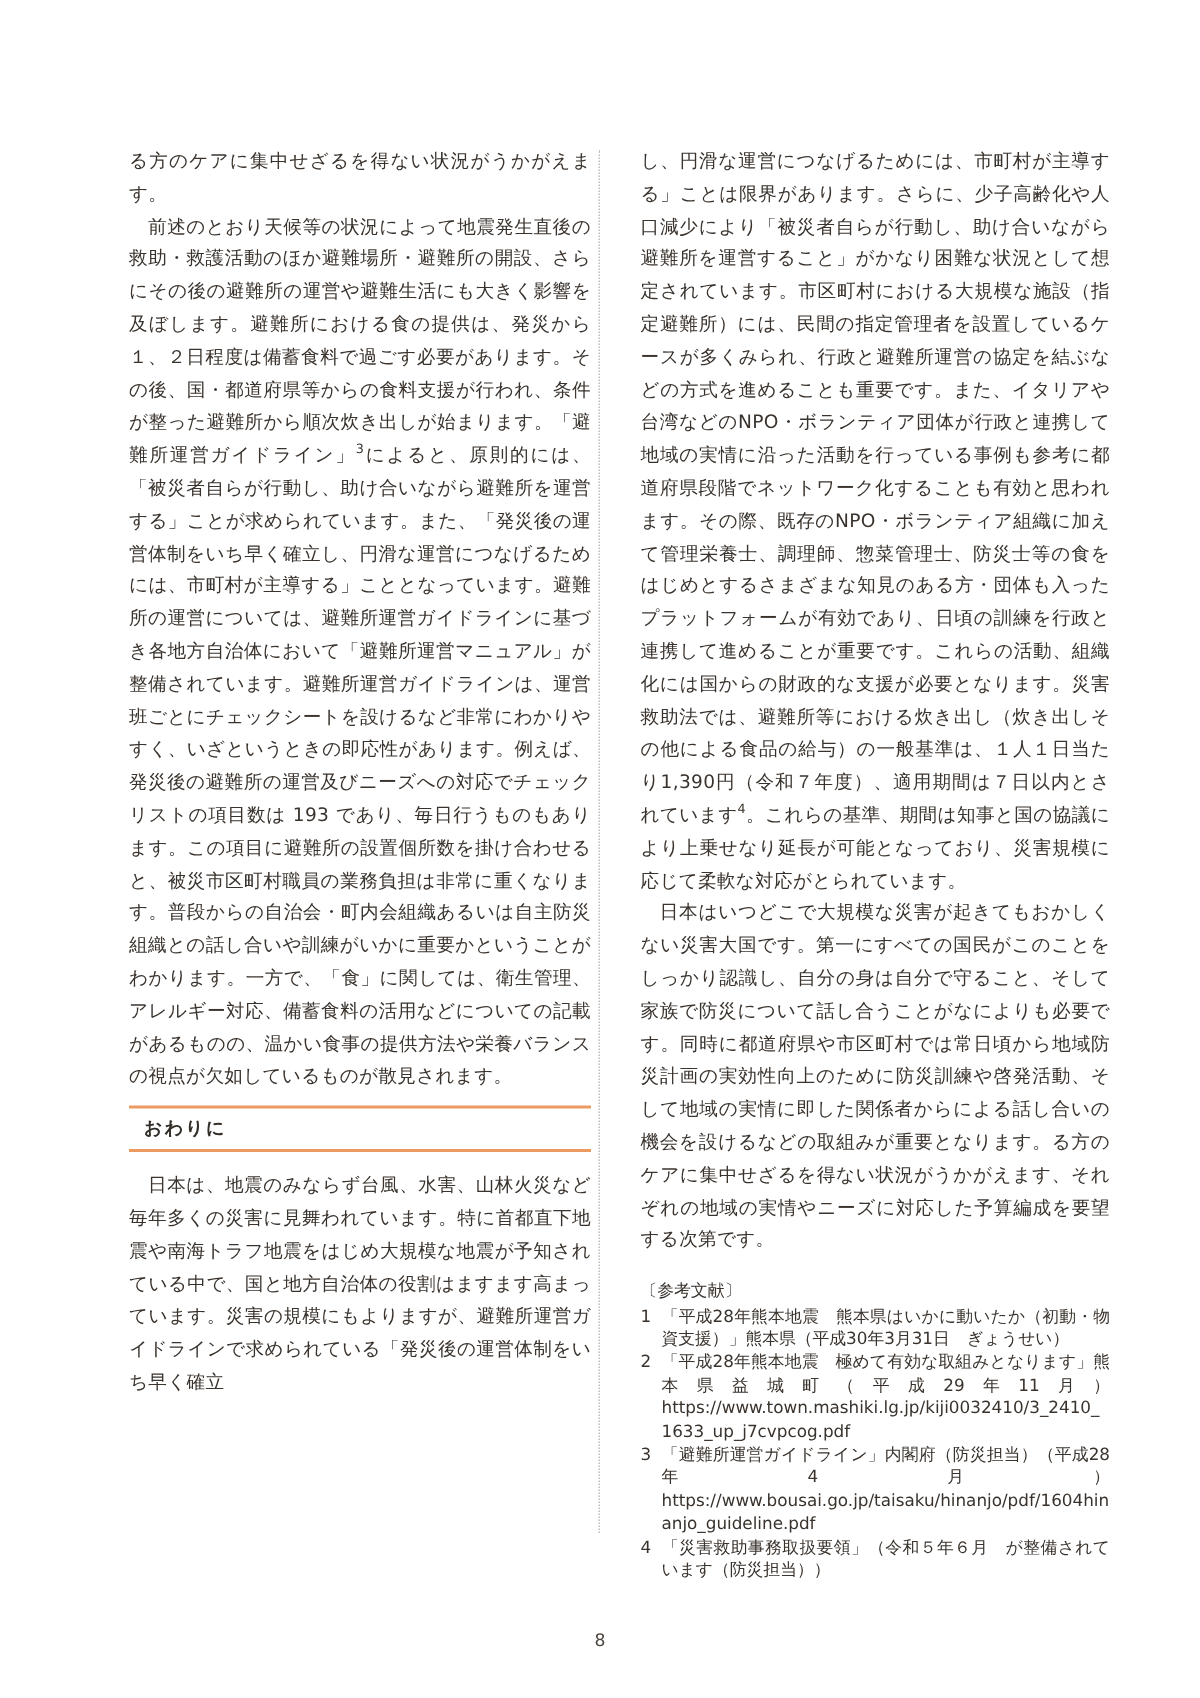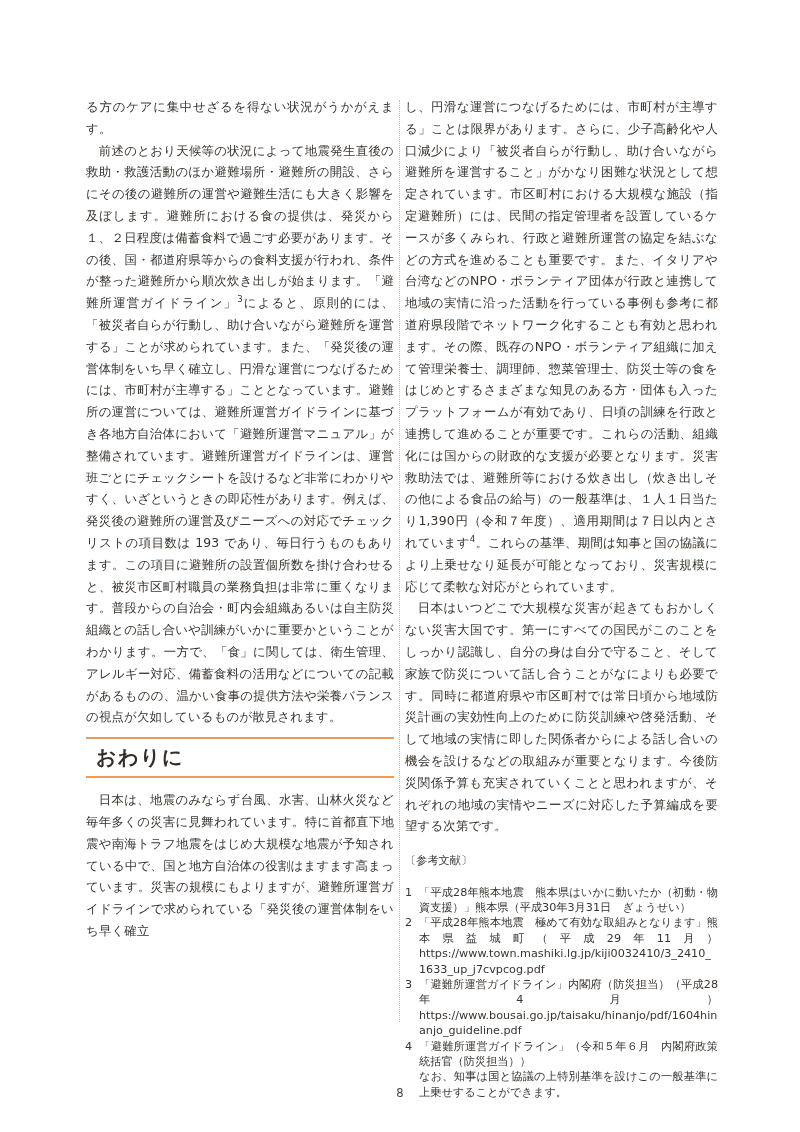--- a/index.html
+++ b/index.html
@@ -19,21 +19,21 @@
     height:1132px;
     margin:0 auto;
     background:#ffffff;
     overflow:hidden;
   }
   .col{
     position:absolute;
     top:96px;
   }
   .col-left{ left:86px;  width:308px; }
-  .col-right{ left:405px; width:313px; }
+  .col-right{ left:427px; width:313px; }
   .col-divider{
     position:absolute;
     left:399px;
     top:100px;
     height:922px;
     width:0;
     border-left:1px dotted var(--divider);
   }
   .body-p{
     font-size:12.4px;
@@ -45,33 +45,33 @@
     font-size:8.5px;
     line-height:0;
     vertical-align:super;
   }
   .section-heading{
     margin-top:9px;
     margin-bottom:11px;
     border-top:2px solid var(--accent);
     border-bottom:2px solid var(--accent);
     padding:5px 0 5px 10px;
-    font-size:20px;
+    font-size:12px;
     font-weight:700;
     letter-spacing:1.5px;
     color:#332d28;
   }
   .references{
     margin-top:16px;
     font-size:11.2px;
     line-height:15.4px;
     text-align:justify;
   }
   .ref-heading{
-    margin-bottom:16px;
+    margin-bottom:1px;
   }
   .ref-item{
     padding-left:1.25em;
     text-indent:-1.25em;
     overflow-wrap:anywhere;
   }
   .ref-num{
     display:inline-block;
     width:1.25em;
     text-indent:0;
@@ -106,31 +106,30 @@
     </h2>
 
     <p class="body-p">　日本は、地震のみならず台風、水害、山林火災など毎年多くの災害に見舞われています。特に首都直下地震や南海トラフ地震をはじめ大規模な地震が予知されている中で、国と地方自治体の役割はますます高まっています。災害の規模にもよりますが、避難所運営ガイドラインで求められている「発災後の運営体制をいち早く確立</p>
   </div>
 
   <div class="col-divider"></div>
 
   <div class="col col-right">
     <p class="body-p"><span>し、円滑な運営につなげるためには、市町村が主導する」ことは限界があります。さらに、少子高齢化や人口減少により「被災者自らが行動し、助け合いながら避難所を運営すること」がかなり困難な状況として想定されています。市区町村における大規模な施設（指定避難所）には、民間の指定管理者を設置しているケースが多くみられ、行政と避難所運営の協定を結ぶなどの方式を進めることも重要です。また、イタリアや台湾などのNPO・ボランティア団体が行政と連携して地域の実情に沿った活動を行っている事例も参考に都道府県段階でネットワーク化することも有効と思われます。その際、既存のNPO・ボランティア組織に加えて管理栄養士、調理師、惣菜管理士、防災士等の食をはじめとするさまざまな知見のある方・団体も入ったプラットフォームが有効であり、日頃の訓練を行政と連携して進めることが重要です。これらの活動、組織化には国からの財政的な支援が必要となります。災害救助法では、避難所等における炊き出し（炊き出しその他による食品の給与）の一般基準は、１人１日当たり1,390円（令和７年度）、適用期間は７日以内とされています</span><sup class="fnref">4</sup><span>。これらの基準、期間は知事と国の協議により上乗せなり延長が可能となっており、災害規模に応じて柔軟な対応がとられています。</span></p>
 
-    <p class="body-p">　日本はいつどこで大規模な災害が起きてもおかしくない災害大国です。第一にすべての国民がこのことをしっかり認識し、自分の身は自分で守ること、そして家族で防災について話し合うことがなによりも必要です。同時に都道府県や市区町村では常日頃から地域防災計画の実効性向上のために防災訓練や啓発活動、そして地域の実情に即した関係者からによる話し合いの機会を設けるなどの取組みが重要となります。今後防災関係予算も充実されていくことと思われますが、それぞれの地域の実情やニーズに対応した予算編成を要望する次第です。</p>
+    <p class="body-p">　日本はいつどこで大規模な災害が起きてもおかしくない災害大国です。第一にすべての国民がこのことをしっかり認識し、自分の身は自分で守ること、そして家族で防災について話し合うことがなによりも必要です。同時に都道府県や市区町村では常日頃から地域防災計画の実効性向上のために防災訓練や啓発活動、そして地域の実情に即した関係者からによる話し合いの機会を設けるなどの取組みが重要となります。る方のケアに集中せざるを得ない状況がうかがえます、それぞれの地域の実情やニーズに対応した予算編成を要望する次第です。</p>
 
     <div class="references">
       <p class="ref-heading">〔参考文献〕</p>
 
       <div class="ref-item"><span class="ref-num">1</span><span>「平成28年熊本地震　熊本県はいかに動いたか（初動・物資支援）」熊本県（平成30年3月31日　ぎょうせい）</span></div>
 
       <div class="ref-item"><span class="ref-num">2</span><span>「平成28年熊本地震　極めて有効な取組みとなります」熊本県益城町（平成29年11月）https://www.town.mashiki.lg.jp/kiji0032410/3_2410_1633_up_j7cvpcog.pdf</span></div>
 
       <div class="ref-item"><span class="ref-num">3</span><span>「避難所運営ガイドライン」内閣府（防災担当）（平成28年4月）https://www.bousai.go.jp/taisaku/hinanjo/pdf/1604hinanjo_guideline.pdf</span></div>
 
-      <div class="ref-item"><span class="ref-num">4</span><span>「避難所運営ガイドライン」（令和５年６月　内閣府政策統括官（防災担当））</span></div>
+      <div class="ref-item"><span class="ref-num">4</span><span>「災害救助事務取扱要領」（令和５年６月　が整備されています（防災担当））</span></div>
 
-      <div class="ref-note">なお、知事は国と協議の上特別基準を設けこの一般基準に上乗せすることができます。</div>
     </div>
   </div>
 
   <div class="page-number">8</div>
 </div>
 
 </body></html>

